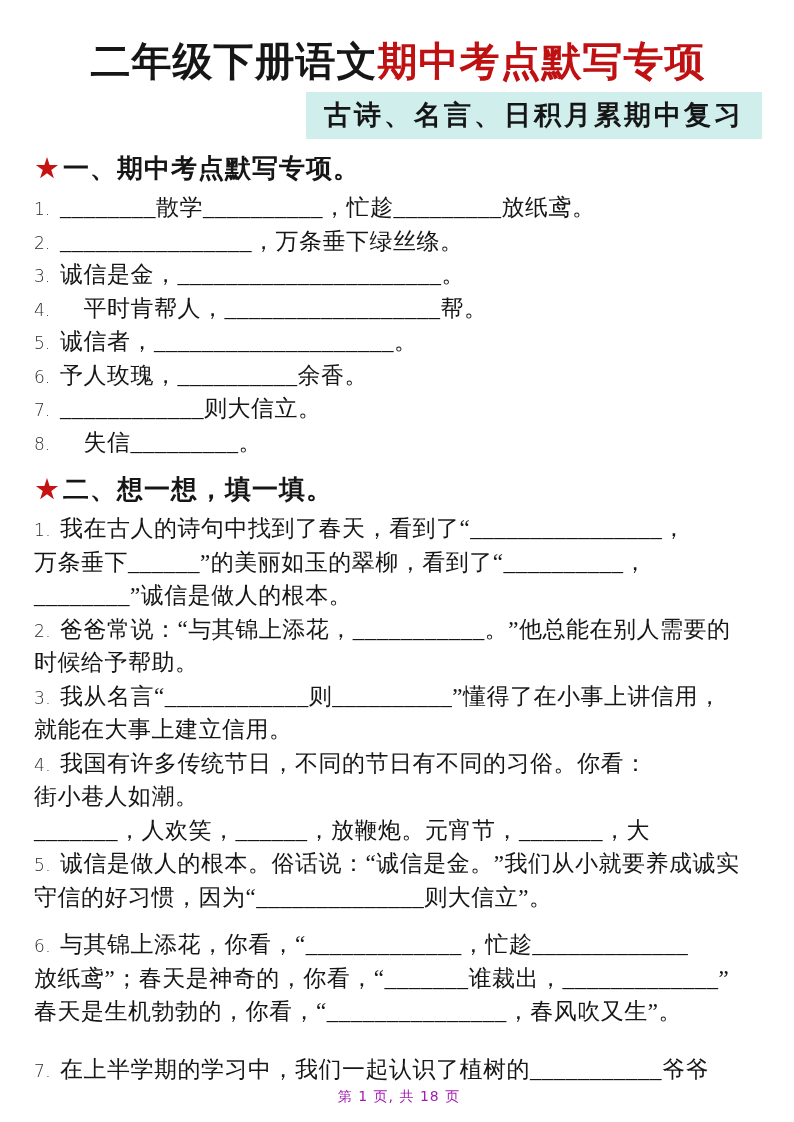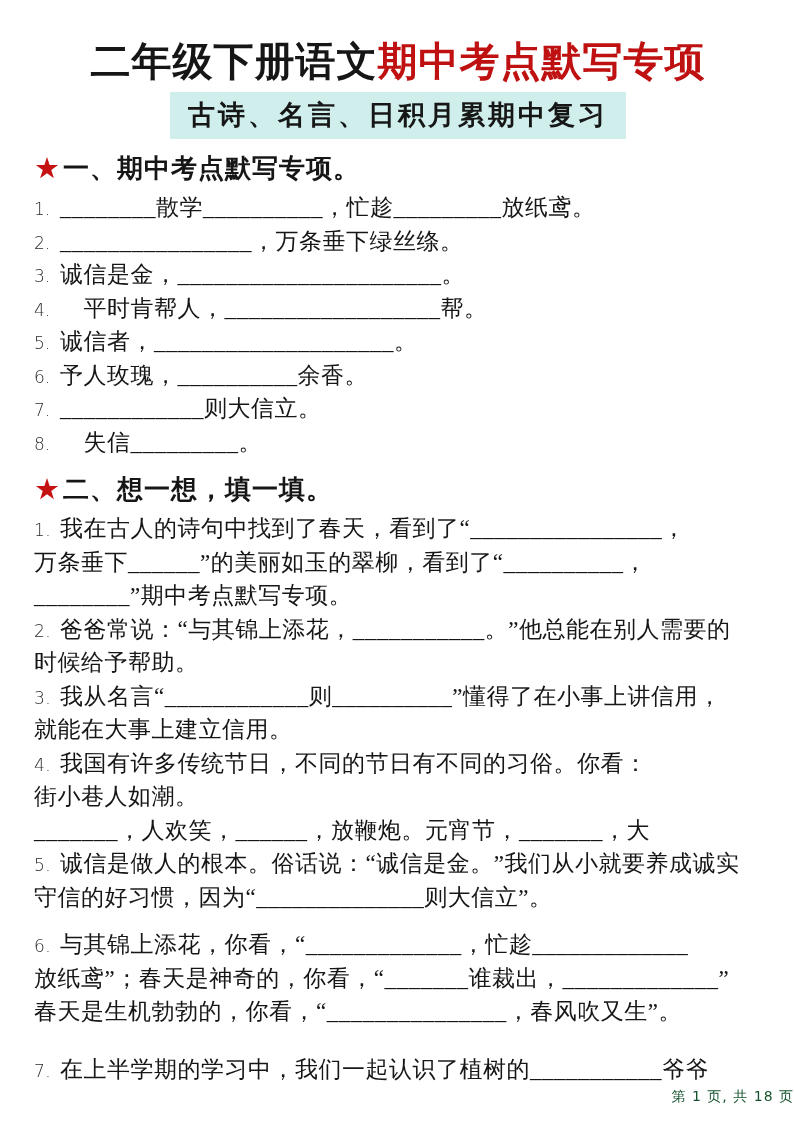--- a/index.html
+++ b/index.html
@@ -14,21 +14,21 @@
     color:#161616;
   }
   
   .title {
     margin:0; text-align:center;
     font-size:40px; font-weight:bold;
     letter-spacing:1px; line-height:1.2;
     white-space:nowrap;
   }
   .title .red { color:#bf1111; }
-  .subtitle-row { text-align:center; margin-top:6px;text-decoration:underline; }
+  .subtitle-row { text-align:right; margin-top:6px;text-decoration:underline; }
   .subtitle {
     display:inline-block;
     background:#cfeeec;
     font-size:27px; font-weight:bold;
     letter-spacing:3px;
     padding:5px 18px 6px;
   }
   
   .sec-heading {
     display:flex; align-items:center;
@@ -55,23 +55,23 @@
   .s2-item { font-size:23px; }
   .s2-line {
     display:flex; align-items:baseline;
     height:33.5px; white-space:nowrap; letter-spacing:0.5px;
   }
   .gap-sm { margin-top:14px; }
   .gap-lg { margin-top:24px; }
   
   .footer {
     position:absolute; left:4px; right:0; bottom:16px;
-    text-align:right;
+    text-align:center;
     font-family:"DejaVu Sans","Liberation Sans",sans-serif;
-    font-size:14px; color:#14532d; letter-spacing:1px;
+    font-size:14px; color:#a21caf; letter-spacing:1px;
   }
 </style>
 </head>
 <body>
 
 <div class="page">
 
   <h1 class="title"><span>二年级下册语文</span><span class="red">期中考点默写专项</span></h1>
 
   <div class="subtitle-row">
@@ -124,21 +124,21 @@
   </div>
 
   <div>
 
     <div class="s2-item">
       <div class="s2-line">
         <span class="num">1.</span>
         <span class="txt">我在古人的诗句中找到了春天，看到了“________________，</span>
       </div>
       <div class="s2-line">万条垂下______”的美丽如玉的翠柳，看到了“__________，</div>
-      <div class="s2-line">________”期中考点默写专项。</div>
+      <div class="s2-line">________”诚信是做人的根本。</div>
     </div>
 
     <div class="s2-item">
       <div class="s2-line">
         <span class="num">2.</span>
         <span class="txt">爸爸常说：“与其锦上添花，___________。”他总能在别人需要的</span>
       </div>
       <div class="s2-line">时候给予帮助。</div>
     </div>
 

